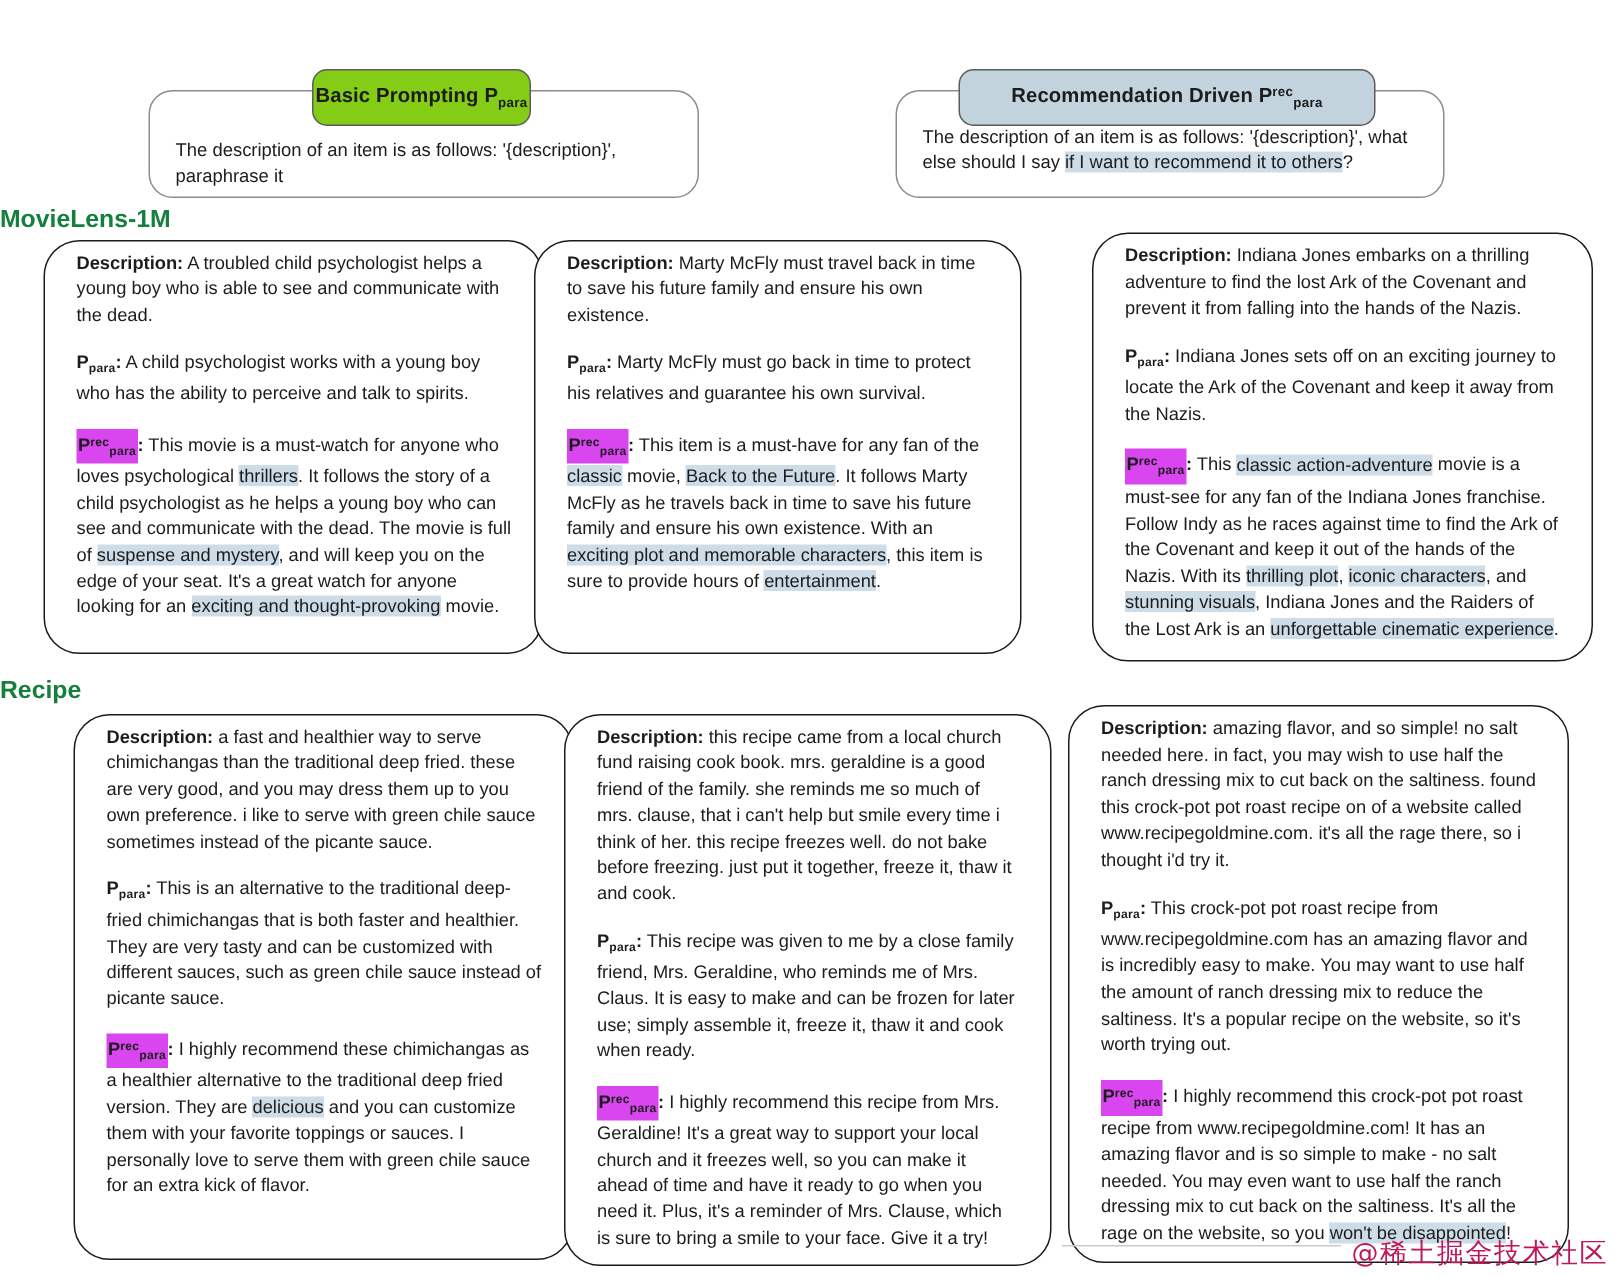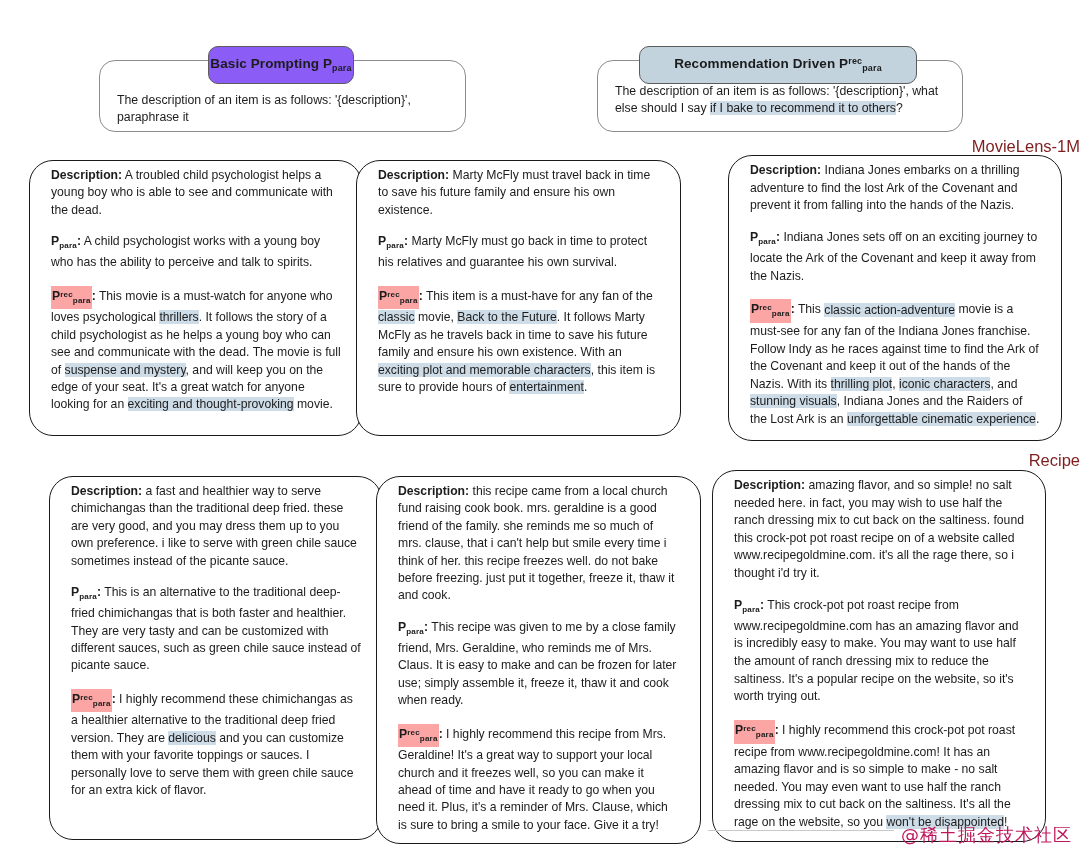--- a/index.html
+++ b/index.html
@@ -35,21 +35,21 @@
     border-radius: 10px;
     display: flex; align-items: center; justify-content: center;
     font-weight: bold;
     font-size: 13.5px;
     letter-spacing: .1px;
     z-index: 3;
     white-space: nowrap;
   }
   .prompt-tab.left {
     left: 208px; top: 0px; width: 146px; height: 38px;
-    background: #8b5cf6;
+    background: #84cc16;
   }
   .prompt-tab.right {
     left: 639px; top: 0px; width: 278px; height: 38px;
     background: #c2d3de;
   }
 
   .prompt-text {
     position: absolute;
     left: 17px; right: 16px;
     font-size: 12.3px;
@@ -65,24 +65,24 @@
   .pstack {
     display: inline-block;
     position: relative;
     white-space: nowrap;
   }
 
   
   .section-title {
     position: absolute;
     width: 1080px;
-    text-align: right;
-    font-weight: normal;
+    text-align: left;
+    font-weight: bold;
     font-size: 16.5px;
-    color: #7f1d1d;
+    color: #15803d;
   }
   #title-movielens { top: 137px; }
   #title-recipe    { top: 451px; }
 
   
   .card {
     position: absolute;
     border: 1.3px solid #1b1b1b;
     border-radius: 24px;
     background: #ffffff;
@@ -92,21 +92,21 @@
     font-size: 12.2px;
     line-height: 17.4px;
     color: #1c1c1c;
   }
   .para { margin: 0 0 14px 0; }
   .para:last-child { margin-bottom: 0; }
   .lbl { font-weight: bold; }
 
   .hl { background: #cedce7; }
 
-  .plabel-hl { background: #fca5a5; padding: 0 1px; }
+  .plabel-hl { background: #d946ef; padding: 0 1px; }
 
   
   #card-ml-1 { left: 29px;  top: 160px; width: 333px; height: 276px; }
   #card-ml-2 { left: 356px; top: 160px; width: 325px; height: 276px; }
   #card-ml-3 { left: 712px; top: 155px; width: 334px; height: 286px; margin-left: 16px; }
   
   #card-rc-1 { left: 29px;  top: 476px; width: 333px; height: 364px; margin-left: 20px; }
   #card-rc-2 { left: 376px; top: 476px; width: 325px; height: 368px; }
   #card-rc-3 { left: 712px; top: 470px; width: 334px; height: 372px; }
 
@@ -135,21 +135,21 @@
 <div class="prompt-row">
 
   <div class="prompt-box left">
     <div class="prompt-text">The description of an item is as follows: '{description}', paraphrase it</div>
   </div>
   <div class="prompt-tab left">
     <span class="pstack"><span>Basic Prompting P</span><span class="psub">para</span></span>
   </div>
 
   <div class="prompt-box right">
-    <div class="prompt-text"><span>The description of an item is as follows: '{description}', what else should I say </span><span class="hl">if I bake to recommend it to others</span><span>?</span></div>
+    <div class="prompt-text"><span>The description of an item is as follows: '{description}', what else should I say </span><span class="hl">if I want to recommend it to others</span><span>?</span></div>
   </div>
   <div class="prompt-tab right">
     <span class="pstack"><span>Recommendation Driven P</span><span class="psup">rec</span><span class="psub">para</span></span>
   </div>
 </div>
 
 <div class="section-title" id="title-movielens">MovieLens-1M</div>
 <div class="section-title" id="title-recipe">Recipe</div>
 
 <div class="card" id="card-ml-1">

